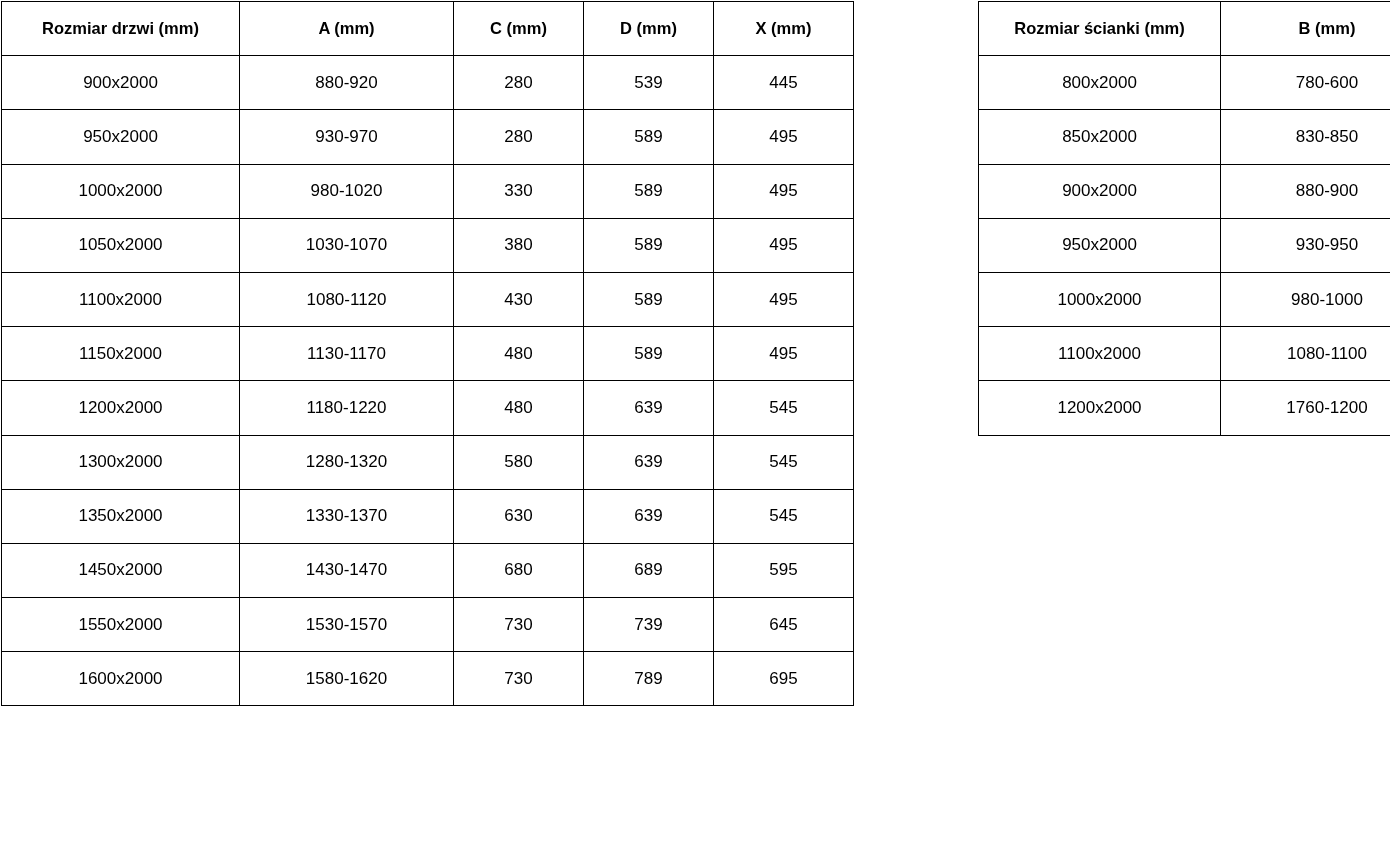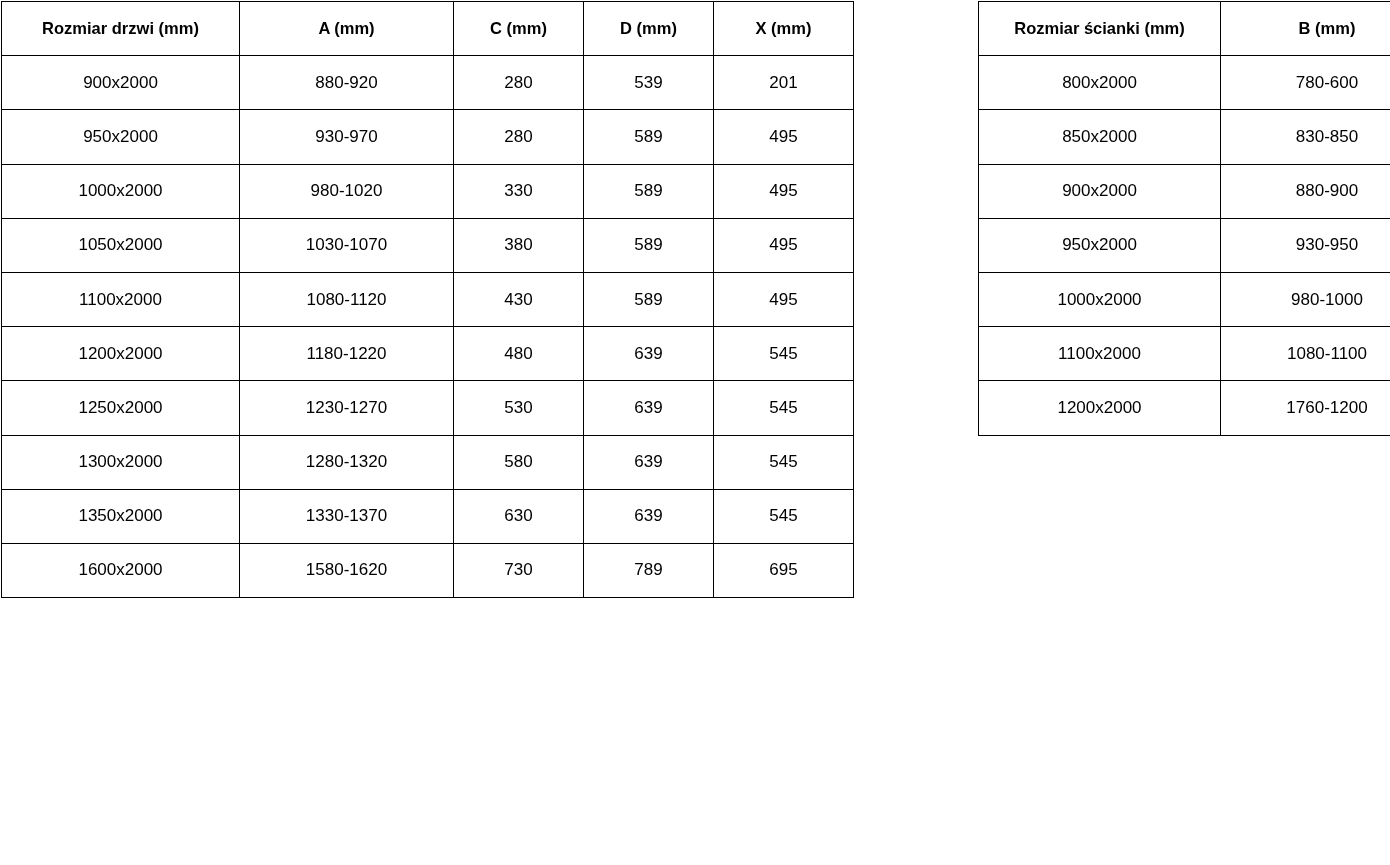--- a/index.html
+++ b/index.html
@@ -86,21 +86,21 @@
         <th>D (mm)</th>
         <th>X (mm)</th>
       </tr>
     </thead>
     <tbody id="doors-body">
         <tr>
           <td>900x2000</td>
           <td>880-920</td>
           <td>280</td>
           <td>539</td>
-          <td>201</td>
+          <td>445</td>
         </tr>
         <tr>
           <td>950x2000</td>
           <td>930-970</td>
           <td>280</td>
           <td>589</td>
           <td>495</td>
         </tr>
         <tr>
           <td>1000x2000</td>
@@ -113,50 +113,64 @@
           <td>1050x2000</td>
           <td>1030-1070</td>
           <td>380</td>
           <td>589</td>
           <td>495</td>
         </tr>
         <tr>
           <td>1100x2000</td>
           <td>1080-1120</td>
           <td>430</td>
+          <td>589</td>
+          <td>495</td>
+        </tr>
+        <tr>
+          <td>1150x2000</td>
+          <td>1130-1170</td>
+          <td>480</td>
           <td>589</td>
           <td>495</td>
         </tr>
         <tr>
           <td>1200x2000</td>
           <td>1180-1220</td>
           <td>480</td>
           <td>639</td>
           <td>545</td>
         </tr>
         <tr>
-          <td>1250x2000</td>
-          <td>1230-1270</td>
-          <td>530</td>
-          <td>639</td>
-          <td>545</td>
-        </tr>
-        <tr>
           <td>1300x2000</td>
           <td>1280-1320</td>
           <td>580</td>
           <td>639</td>
           <td>545</td>
         </tr>
         <tr>
           <td>1350x2000</td>
           <td>1330-1370</td>
           <td>630</td>
           <td>639</td>
           <td>545</td>
+        </tr>
+        <tr>
+          <td>1450x2000</td>
+          <td>1430-1470</td>
+          <td>680</td>
+          <td>689</td>
+          <td>595</td>
+        </tr>
+        <tr>
+          <td>1550x2000</td>
+          <td>1530-1570</td>
+          <td>730</td>
+          <td>739</td>
+          <td>645</td>
         </tr>
         <tr>
           <td>1600x2000</td>
           <td>1580-1620</td>
           <td>730</td>
           <td>789</td>
           <td>695</td>
         </tr>
       </tbody>
   </table>

